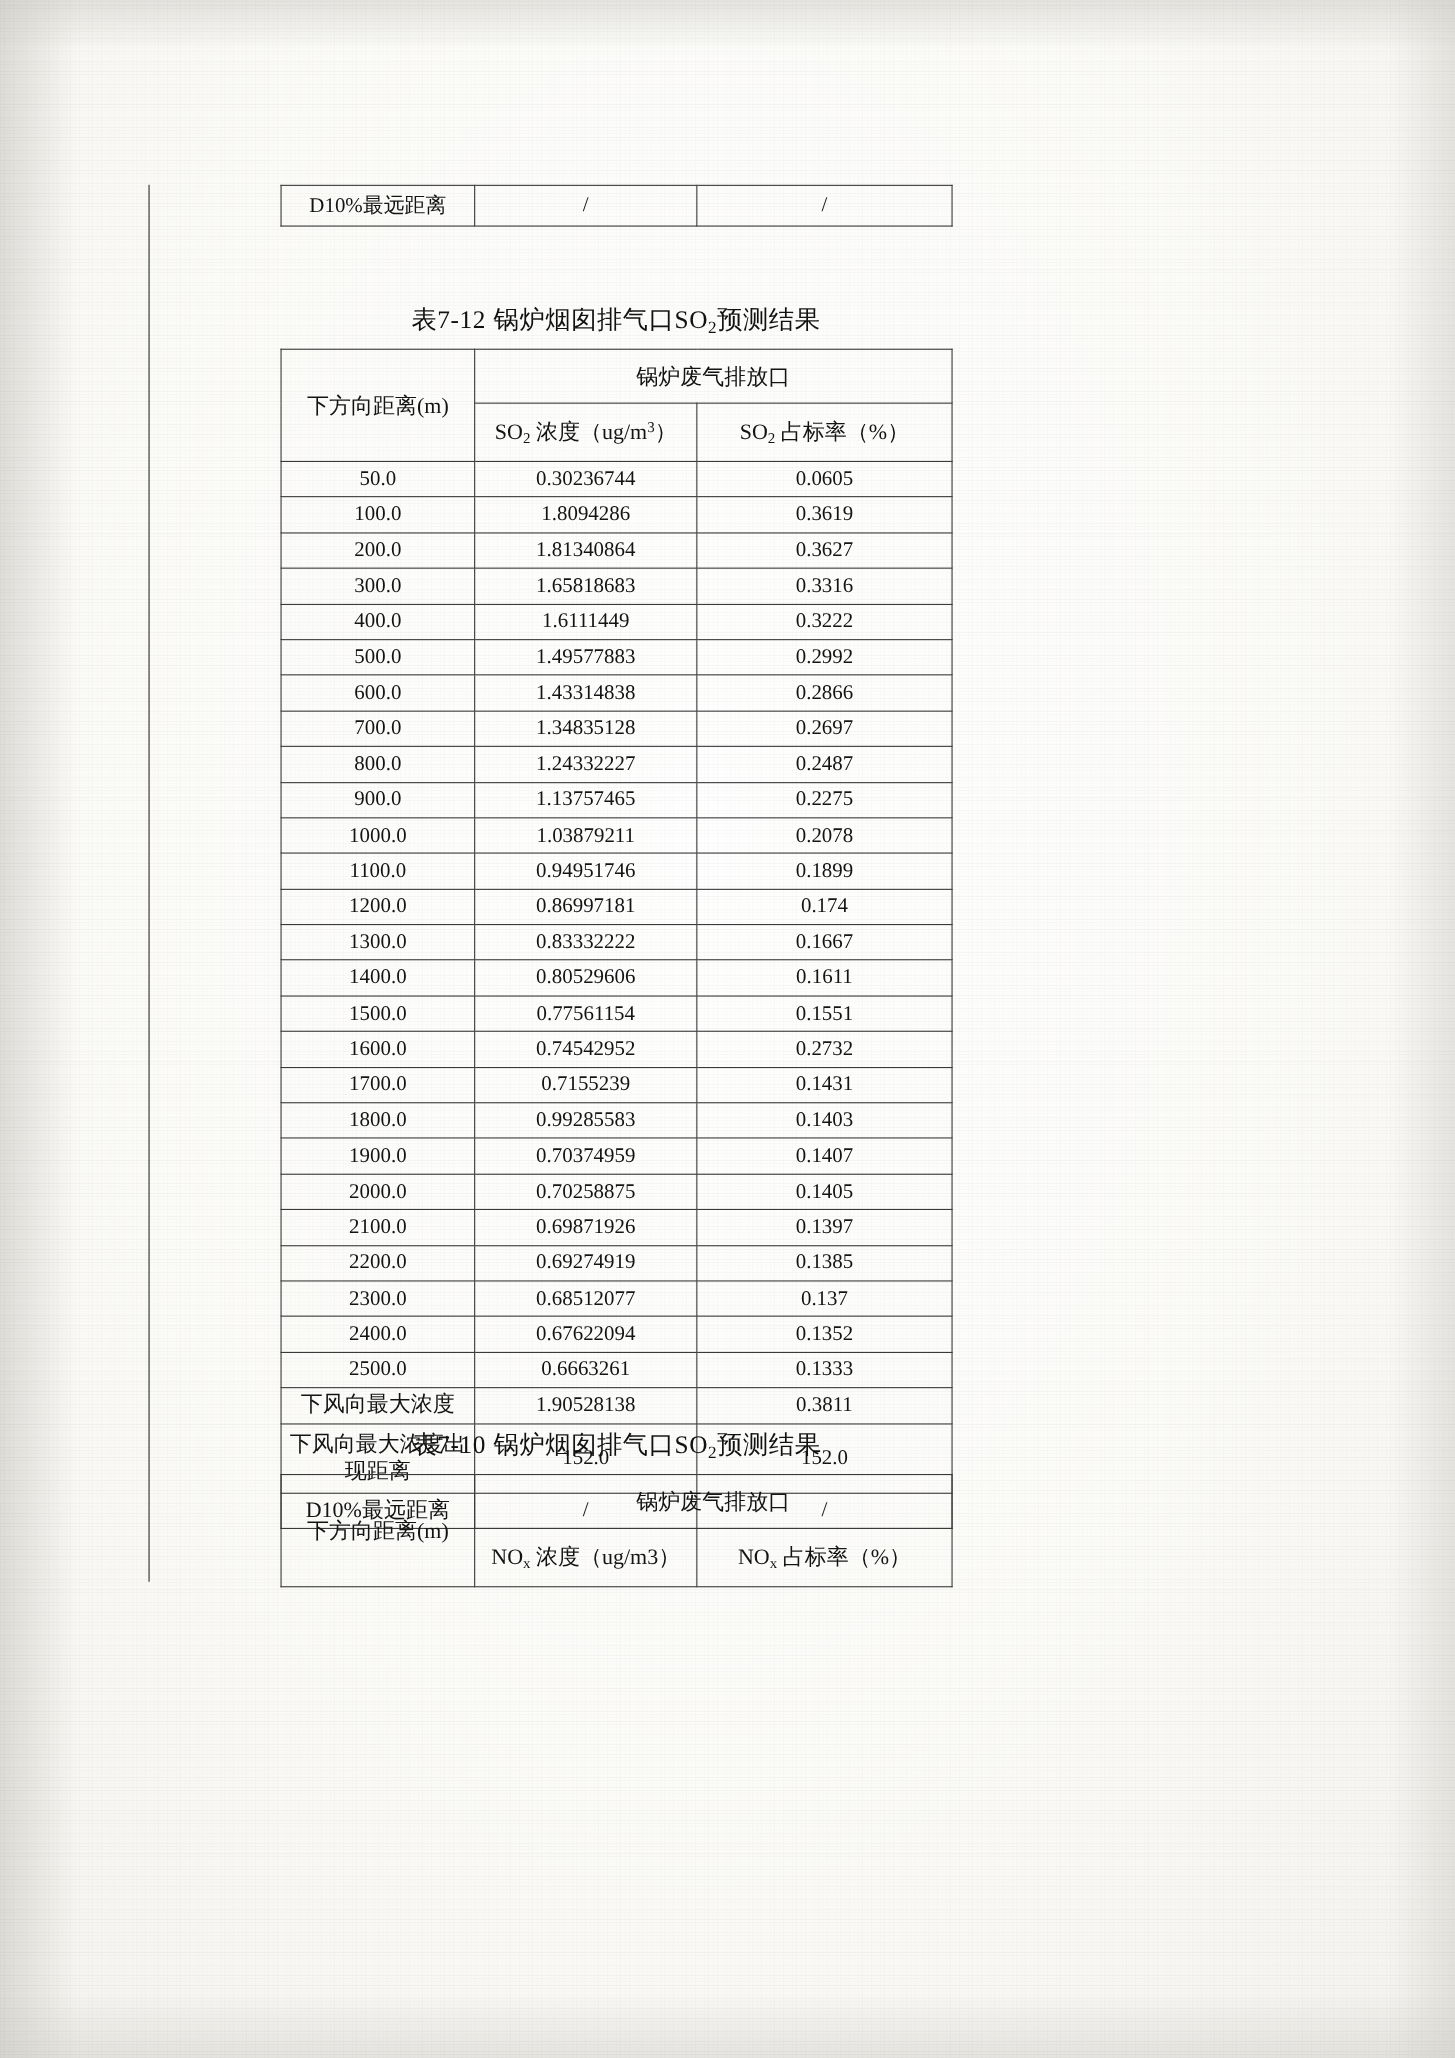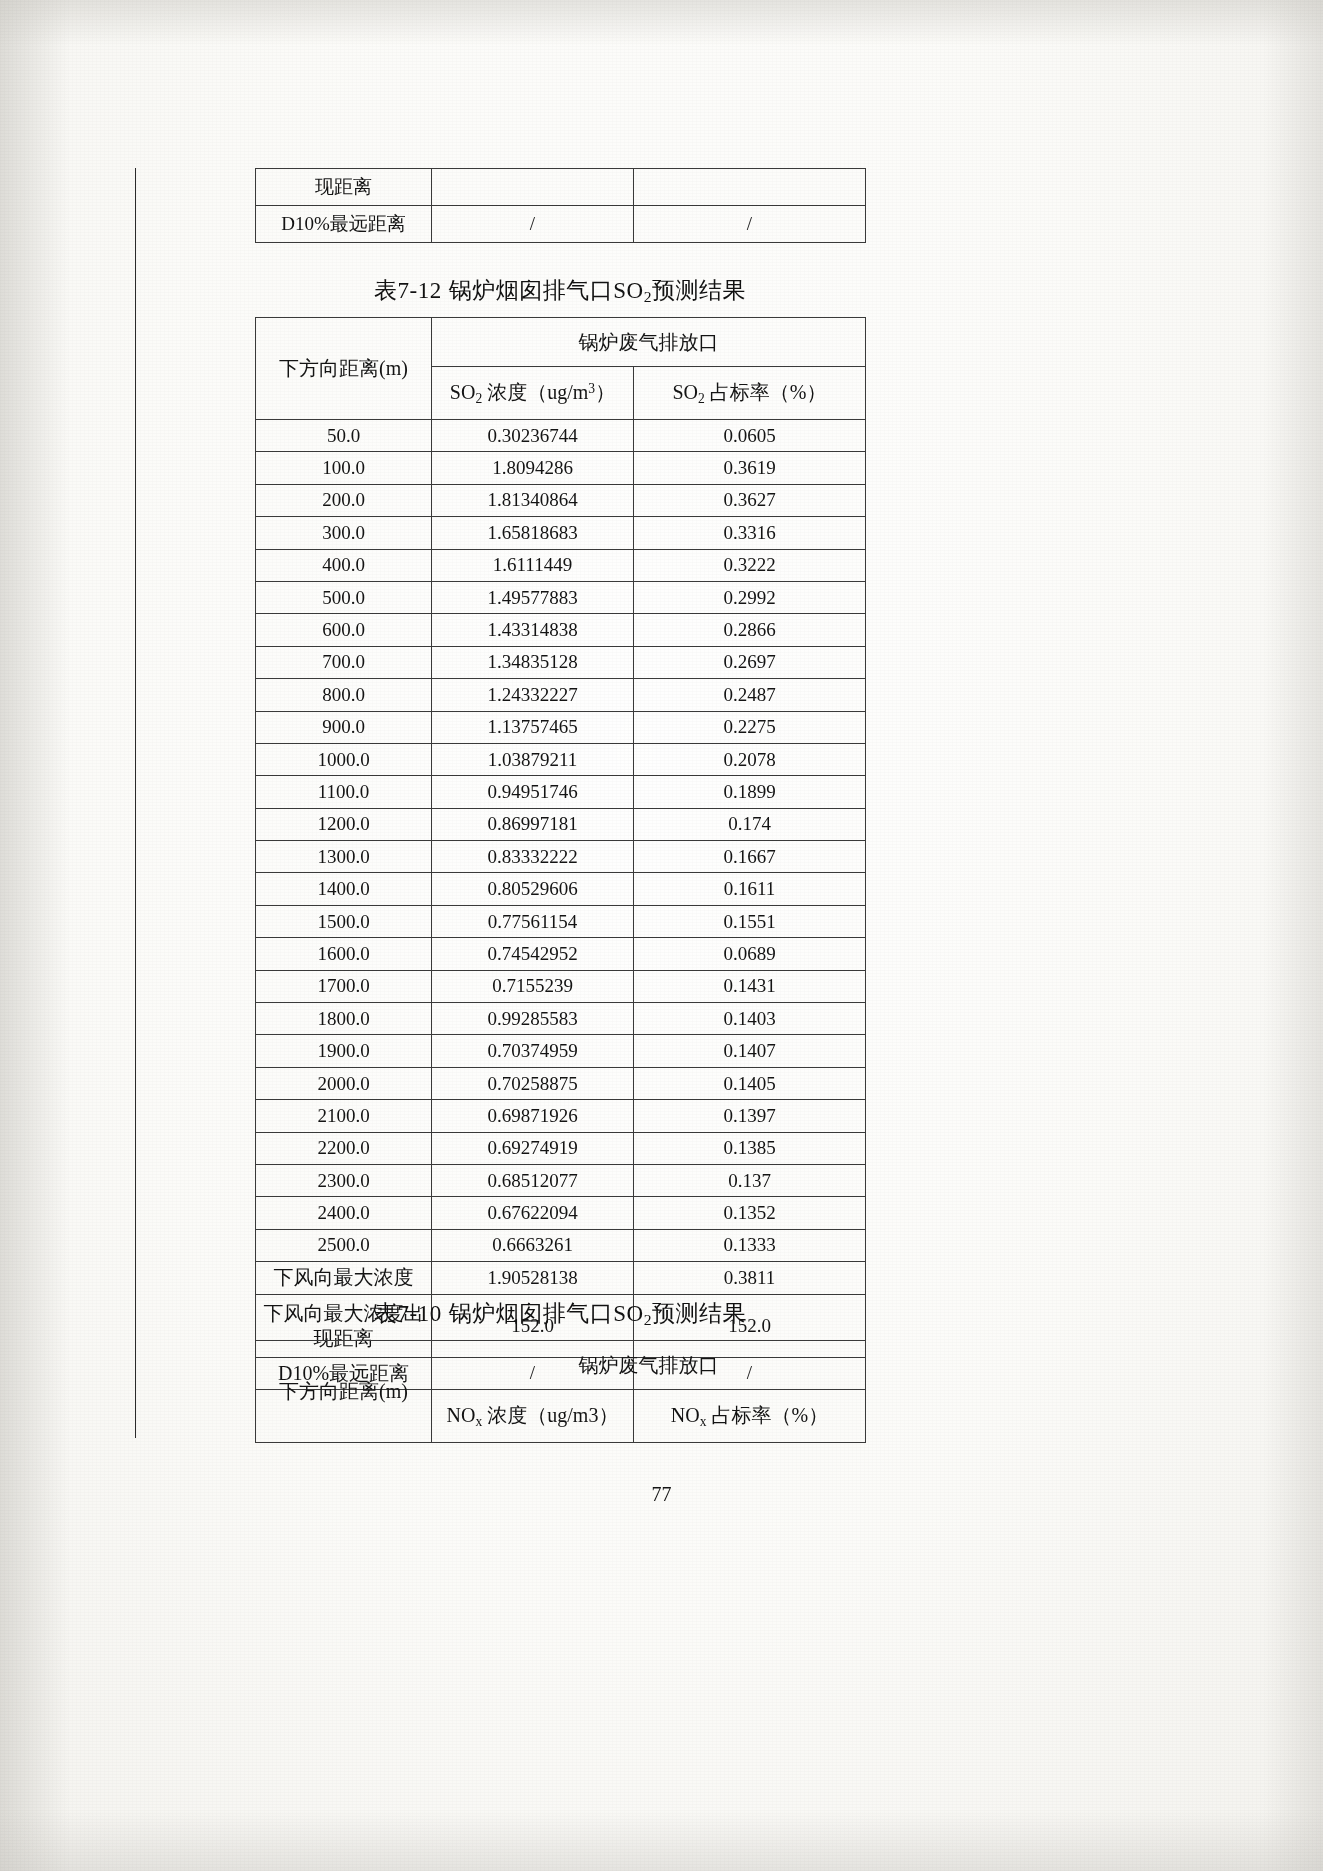--- a/index.html
+++ b/index.html
@@ -186,25 +186,20 @@
 
   <div class="content">
 
     <table class="doc-table tbl-tail">
       <colgroup>
         <col class="col-label">
           <col class="col-valA">
           <col class="col-valB">
       </colgroup>
       <tbody>
-        <tr>
-          <td>现距离</td>
-          <td></td>
-          <td></td>
-        </tr>
         <tr>
           <td>D10%最远距离</td>
           <td>/</td>
           <td>/</td>
         </tr>
       </tbody>
     </table>
 
     <div class="caption" id="caption-7-12">
       <span class="cap-num">表7-12</span><span>锅炉烟囱排气口SO</span><sub>2</sub><span>预测结果</span>
@@ -303,21 +298,21 @@
             <td>0.1611</td>
           </tr>
           <tr>
             <td>1500.0</td>
             <td>0.77561154</td>
             <td>0.1551</td>
           </tr>
           <tr>
             <td>1600.0</td>
             <td>0.74542952</td>
-            <td>0.0689</td>
+            <td>0.2732</td>
           </tr>
           <tr>
             <td>1700.0</td>
             <td>0.7155239</td>
             <td>0.1431</td>
           </tr>
           <tr>
             <td>1800.0</td>
             <td>0.99285583</td>
             <td>0.1403</td>
@@ -394,16 +389,15 @@
           <td class="hdr-sub"><span>NO</span><sub>x</sub><span> 浓度（ug/m3）</span>
           </td>
           <td class="hdr-sub"><span>NO</span><sub>x</sub><span> 占标率（%）</span>
           </td>
         </tr>
       </tbody>
     </table>
 
   </div>
 
-  <div class="page-number">77</div>
 
   <div class="noise"></div>
 </div>
 
 </body></html>

